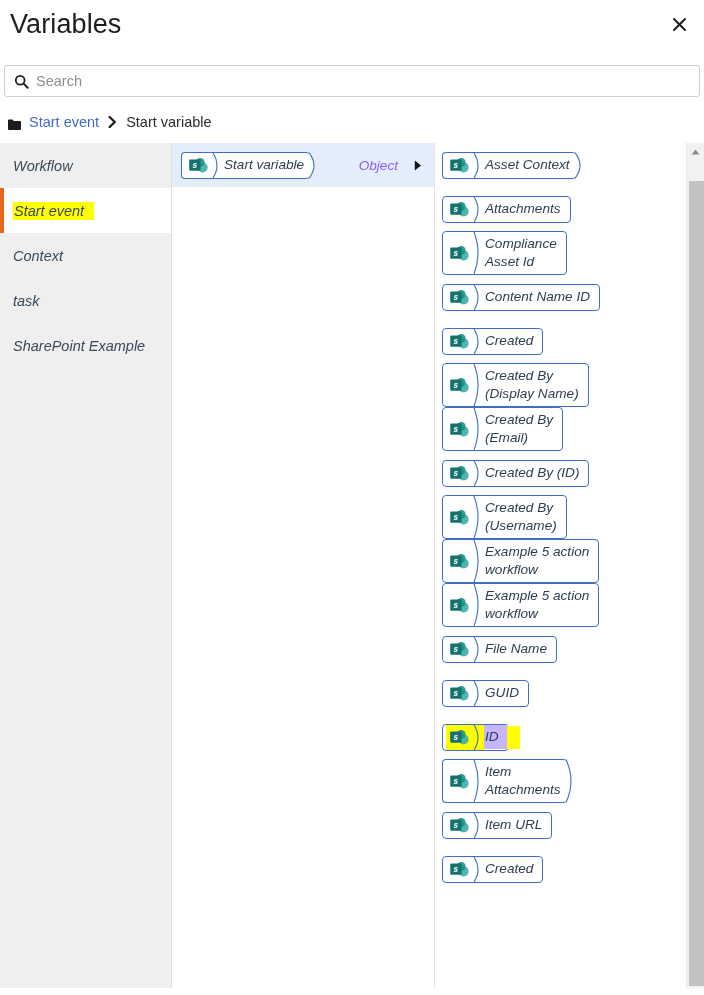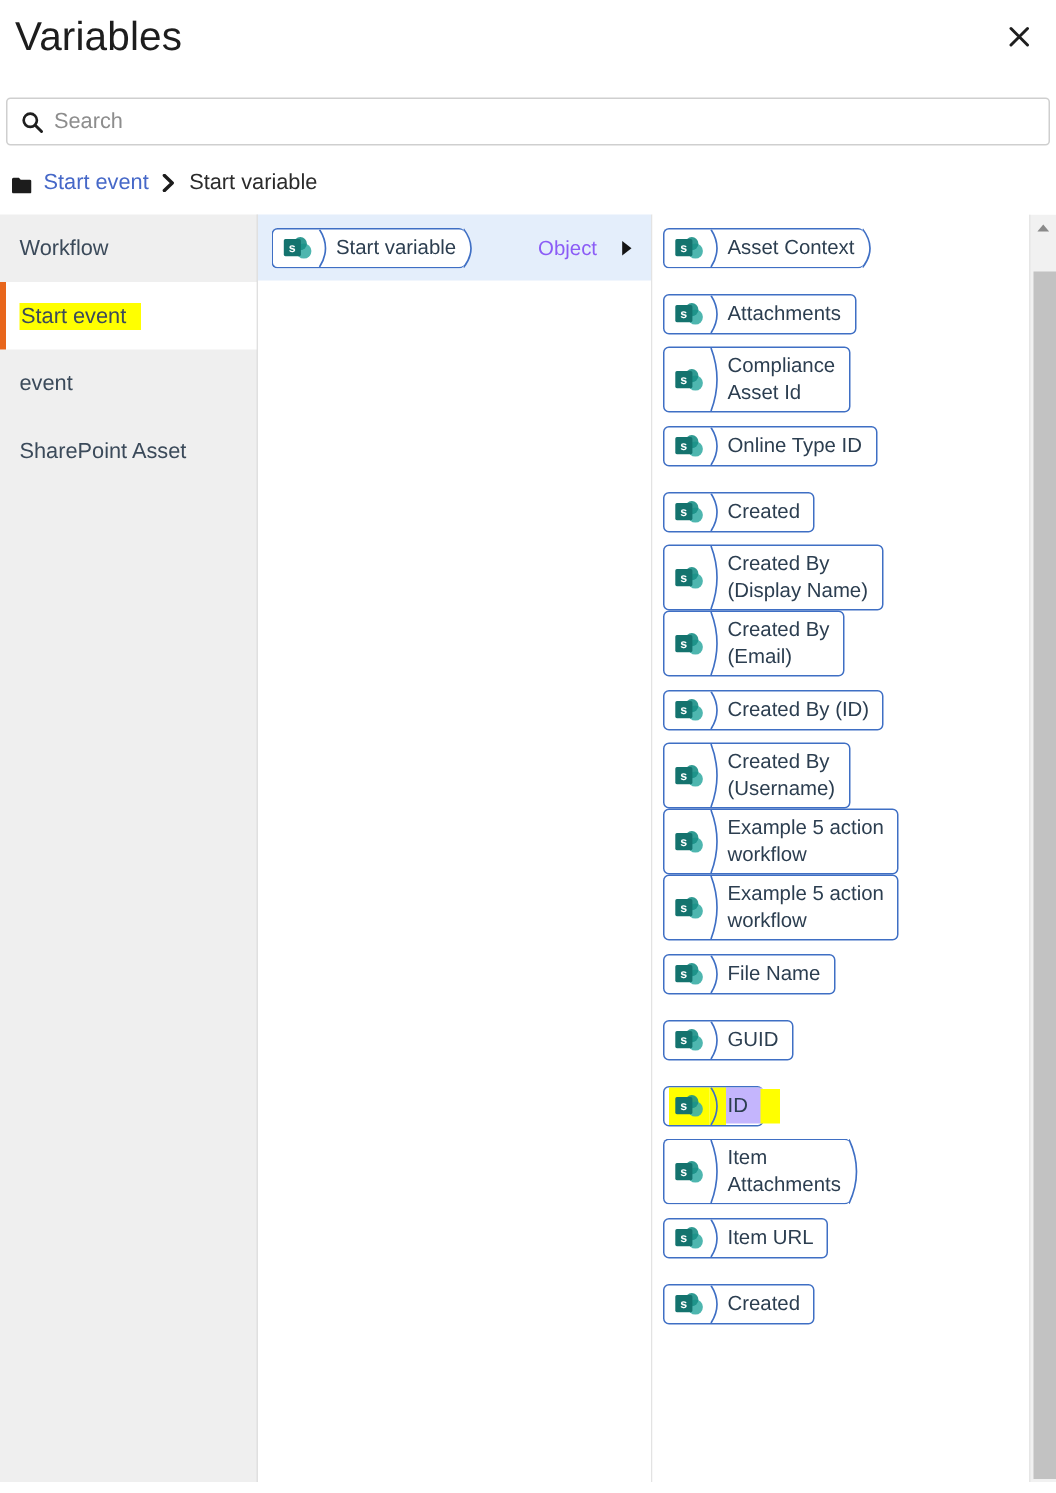--- a/index.html
+++ b/index.html
@@ -46,21 +46,21 @@
     position:absolute; left:8px; top:112px; height:20px;
     display:flex; align-items:center; gap:0px;
     font-size:14.5px;
   }
   .folder-icon { width:13px; height:11px; margin-right:8px; flex:0 0 auto; }
   .crumb-link { color:#4668c8; cursor:pointer; }
   .crumb-sep { margin:0 9px 0 9px; display:flex; align-items:center; }
   .crumb-current { color:#2b2b2b; }
 
   
-  .cols { position:absolute; left:0; top:143px; width:704px; height:845px; }
+  .cols { position:absolute; left:0; top:143px; width:704px; height:845px;font-style:italic; }
 
   
   .sidebar {
     position:absolute; left:0; top:0; width:172px; height:845px;
     background:#efefef; border-right:1px solid #e0e0e0;
   }
   .side-item {
     position:relative; height:45px; display:flex; align-items:center;
     padding-left:13px; font-size:14.5px; color:#3b4a5a; cursor:pointer;
   }
@@ -194,24 +194,27 @@
   <div class="cols">
 
     <div class="sidebar" id="sidebar">
         <div class="side-item">
           <span>Workflow</span>
         </div>
         <div class="side-item selected">
           <span class="hl">Start event</span>
         </div>
         <div class="side-item">
-          <span>event</span>
+          <span>Context</span>
         </div>
         <div class="side-item">
-          <span>SharePoint Asset</span>
+          <span>task</span>
+        </div>
+        <div class="side-item">
+          <span>SharePoint Example</span>
         </div>
       </div>
 
     <div class="midcol" id="midcol">
         <div class="mid-row">
           <span class="pill expandable">
             <span class="pill-icon">
               <svg width="21" height="19" viewBox="0 0 21 19">
                 <circle cx="14.6" cy="11.4" r="5.0" fill="#3fb0a8" opacity="0.92"></circle>
                 <circle cx="12.2" cy="6.4" r="4.4" fill="#1a8f86" opacity="0.9"></circle>
@@ -308,21 +311,21 @@
                   <circle cx="12.2" cy="6.4" r="4.4" fill="#1a8f86" opacity="0.9"></circle>
                   <rect x="1.2" y="3.4" width="11.4" height="11.4" rx="1.1" fill="#14736e"></rect>
                   <text x="6.9" y="12.1" font-family="Liberation Sans, sans-serif" font-size="8.3" font-weight="bold" fill="#ffffff" text-anchor="middle">s</text>
                 </svg>
               </span>
               <span class="pill-div">
                 <svg width="11" height="25" viewBox="0 0 11 25" preserveAspectRatio="none">
                   <path d="M1 0 Q9 12.5 1 25" stroke="#3f6fc4" stroke-width="1.1" fill="none"></path>
                 </svg>
               </span>
-              <span class="pill-label">Online Type ID</span>
+              <span class="pill-label">Content Name ID</span>
             </span>
             <span class="caret-spacer"></span>
           </div>
           <div class="var-row">
             <span class="pill">
               <span class="pill-icon">
                 <svg width="21" height="19" viewBox="0 0 21 19">
                   <circle cx="14.6" cy="11.4" r="5.0" fill="#3fb0a8" opacity="0.92"></circle>
                   <circle cx="12.2" cy="6.4" r="4.4" fill="#1a8f86" opacity="0.9"></circle>
                   <rect x="1.2" y="3.4" width="11.4" height="11.4" rx="1.1" fill="#14736e"></rect>

